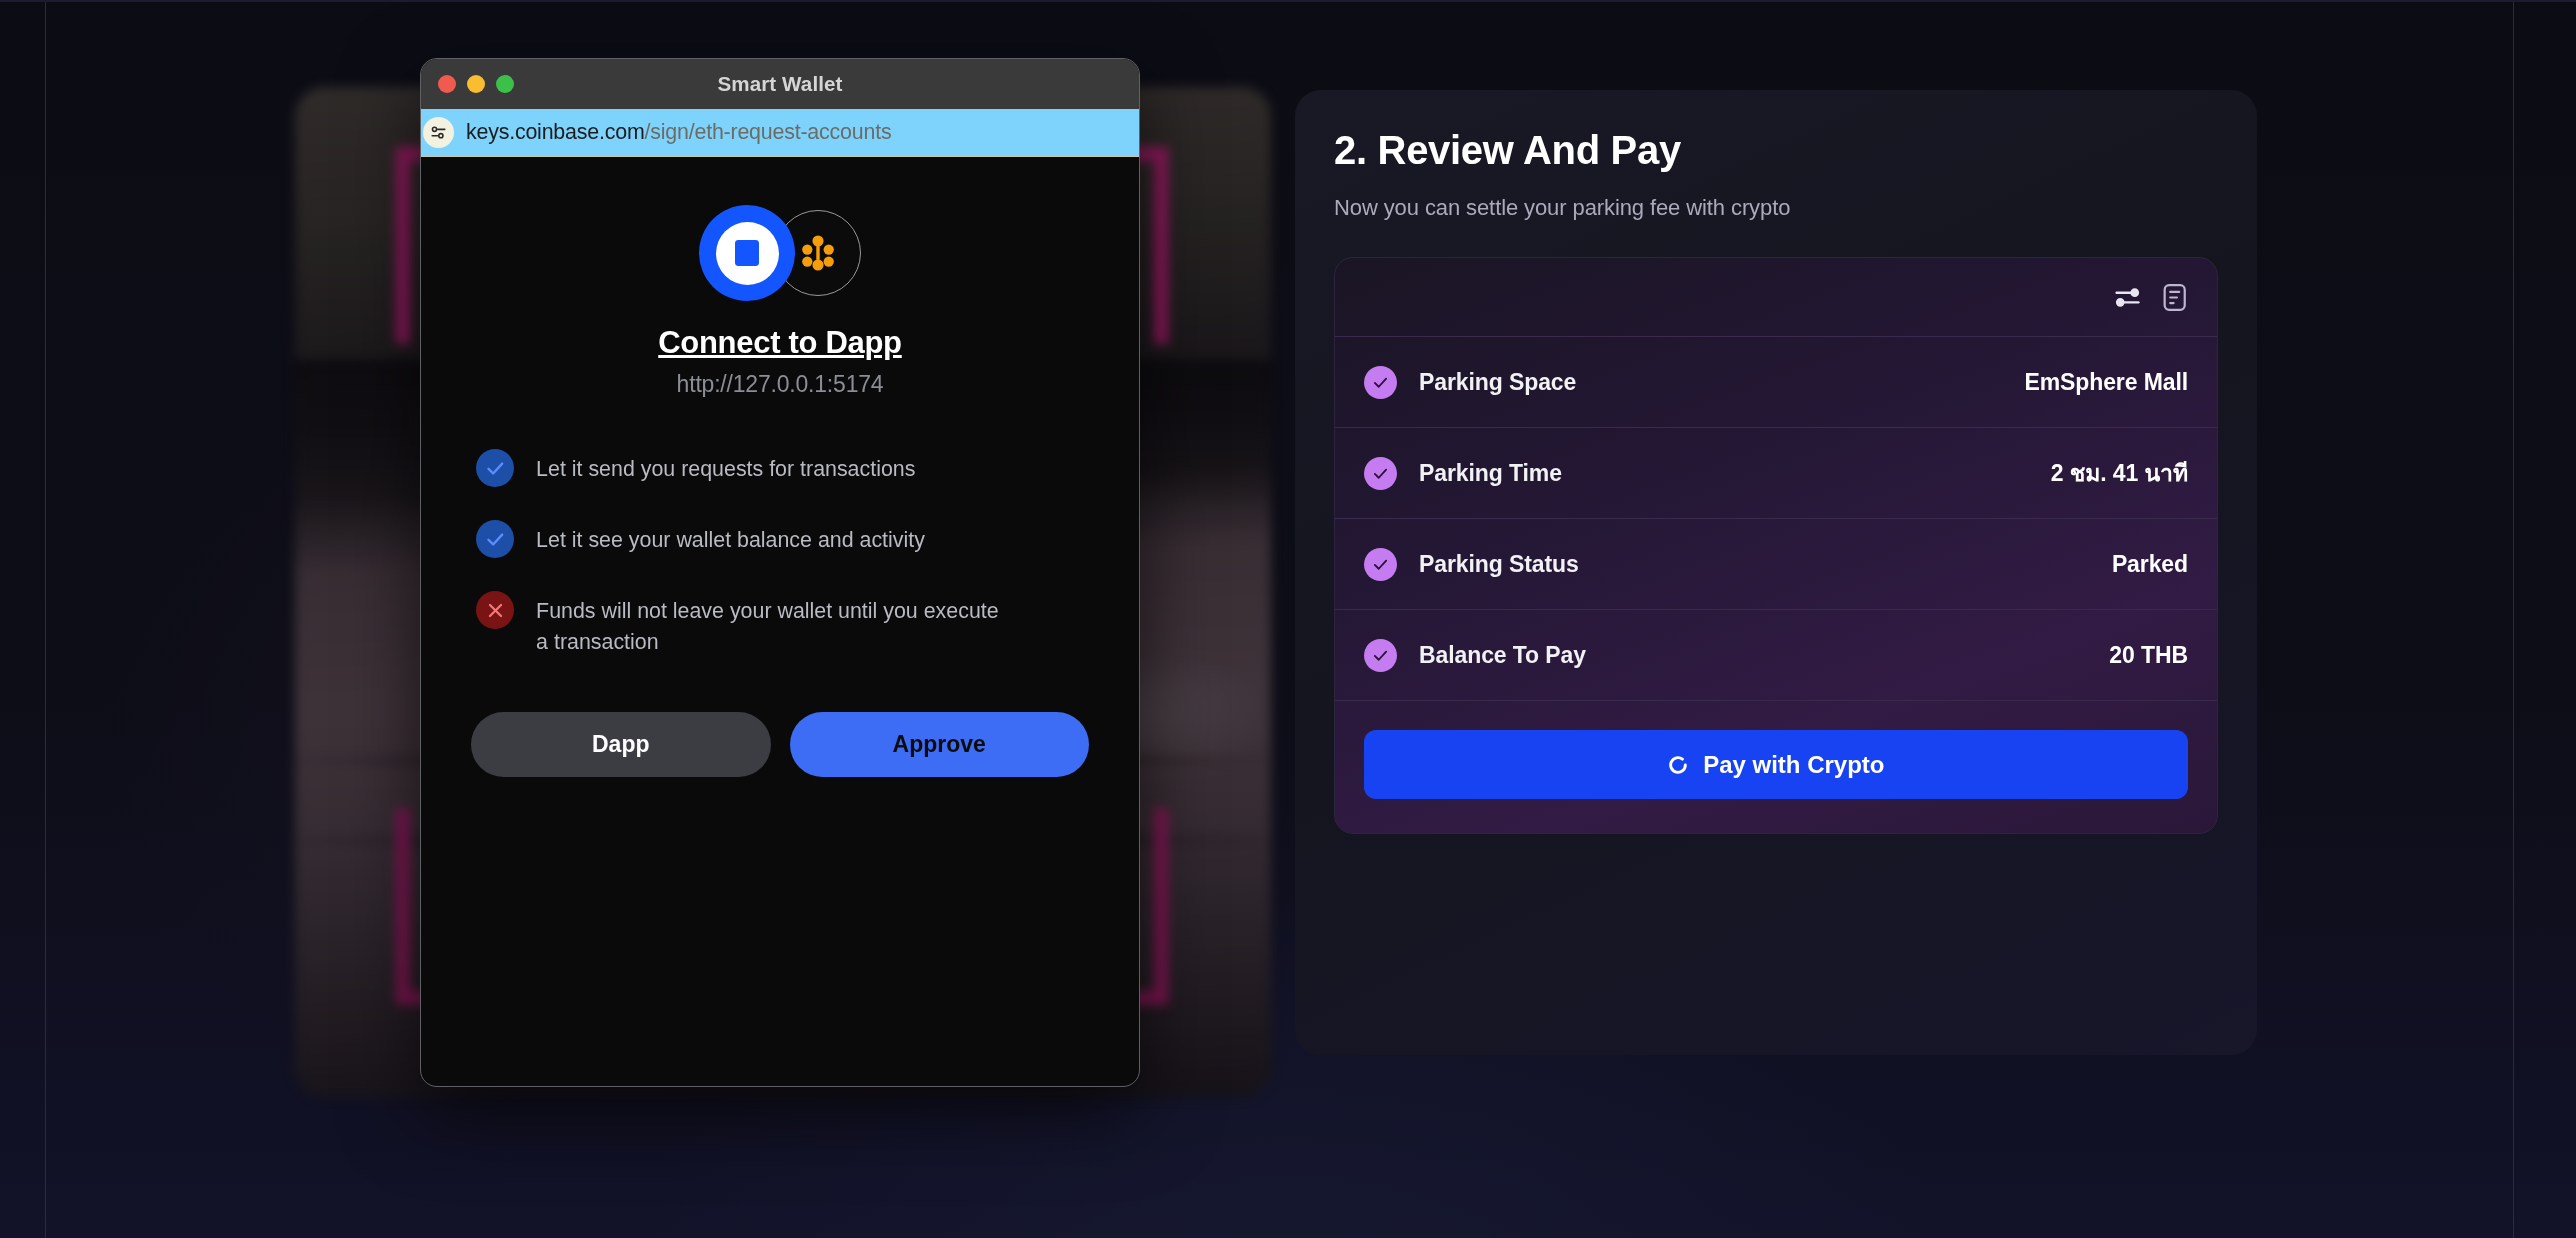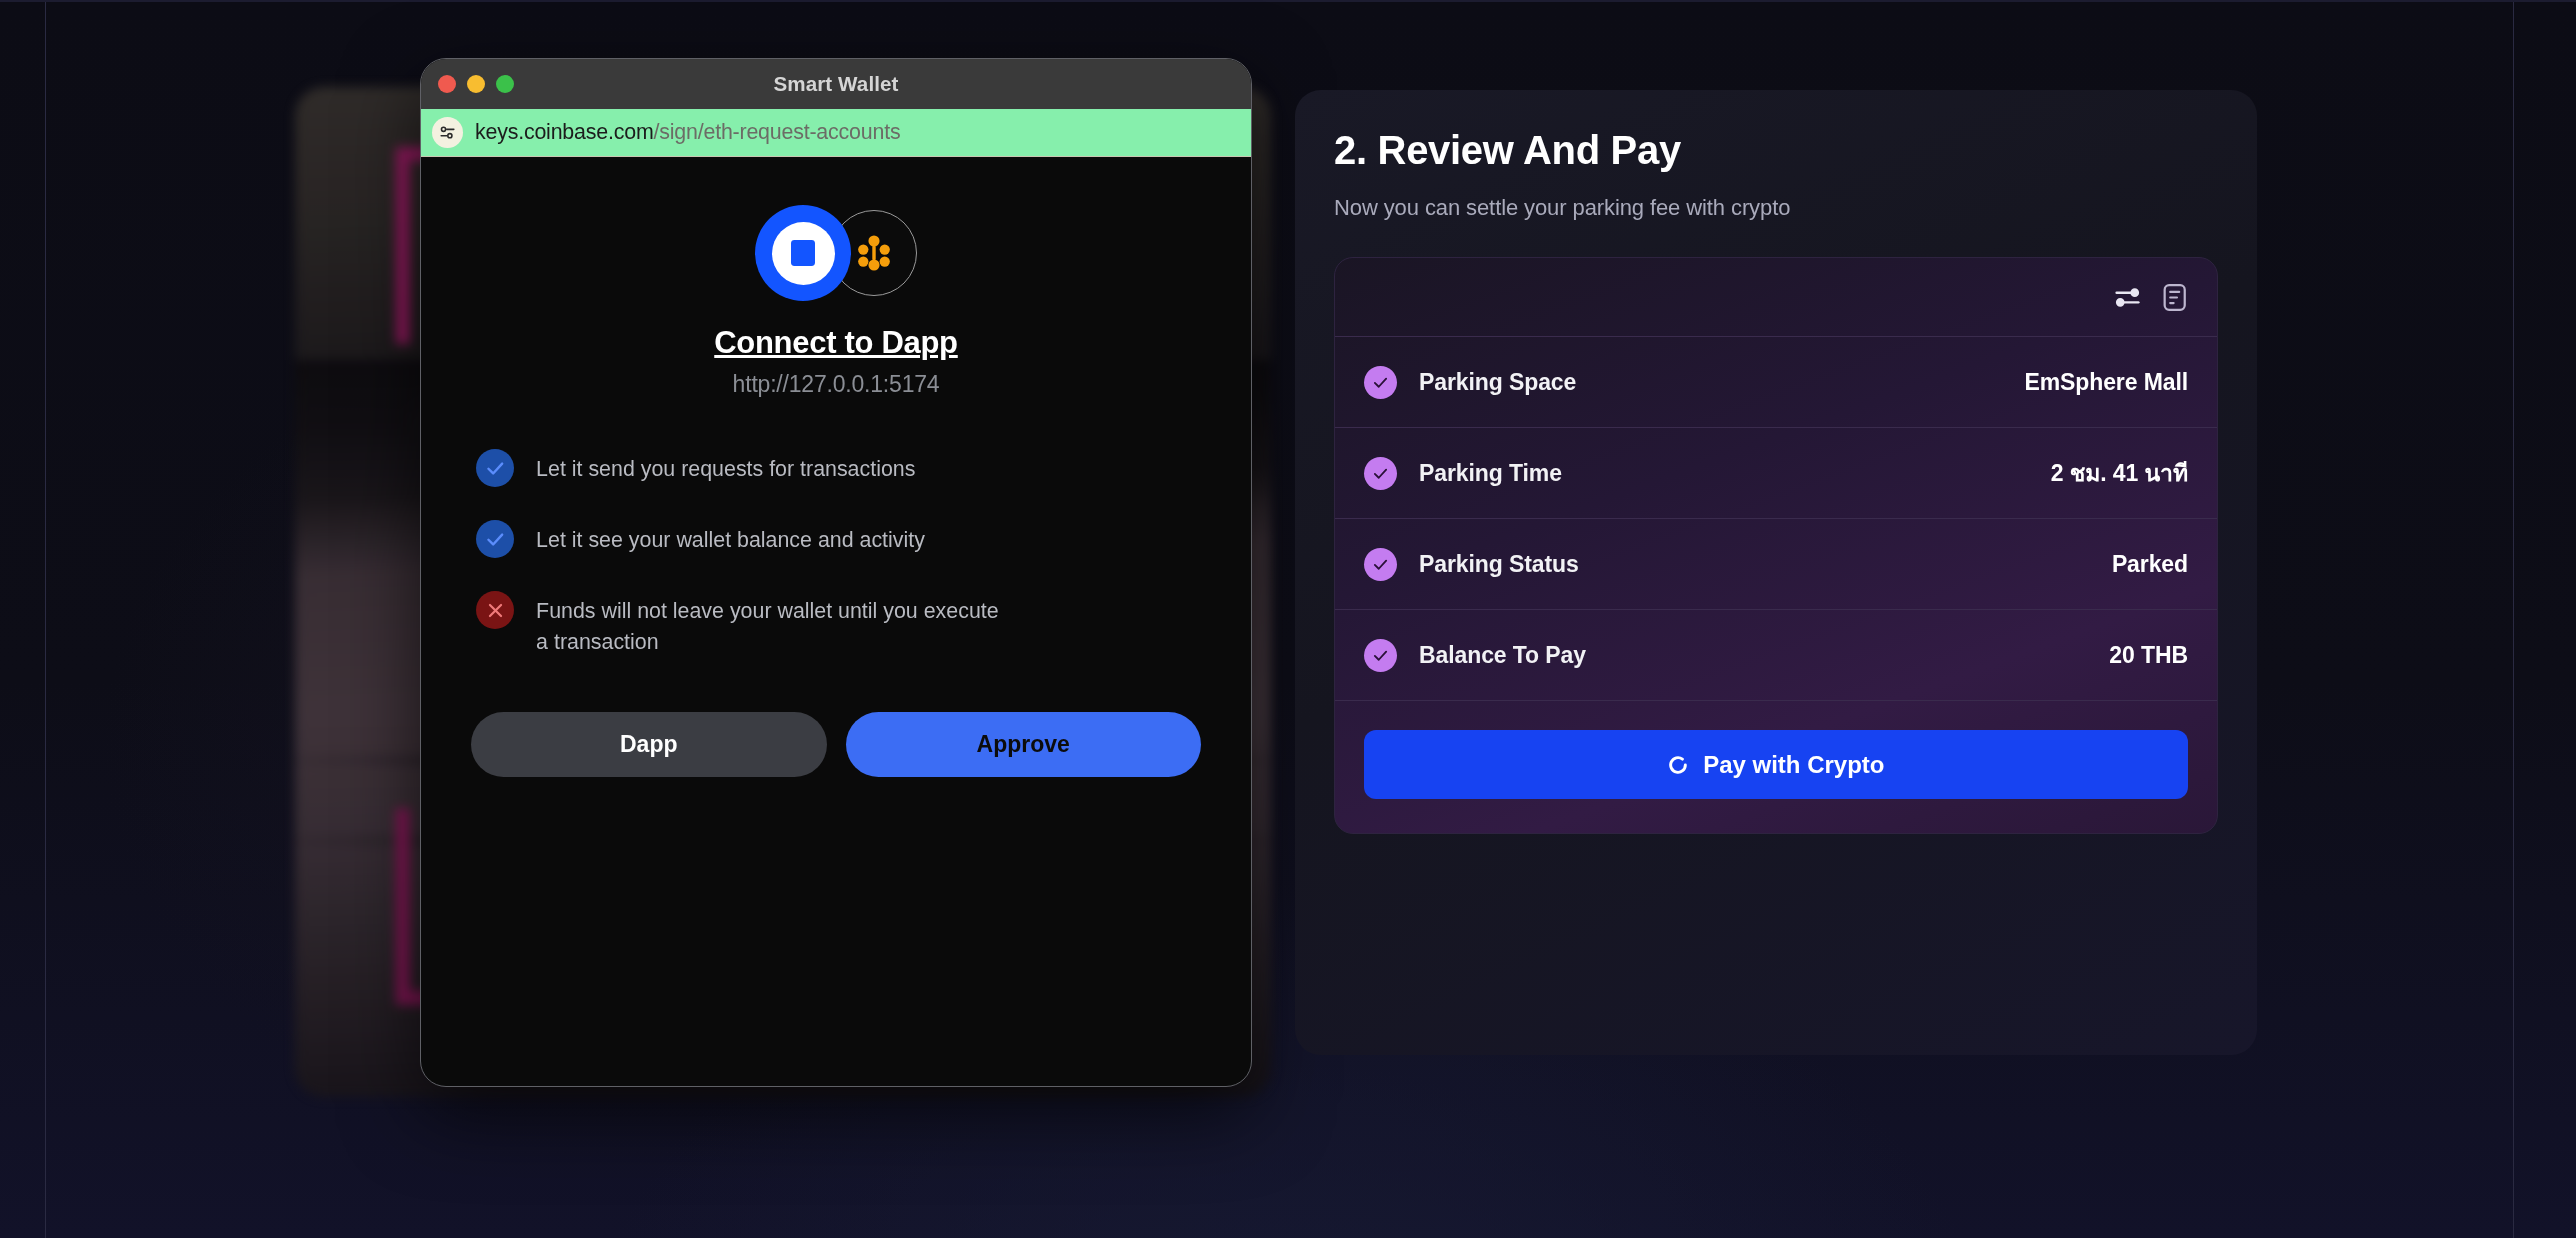--- a/index.html
+++ b/index.html
@@ -78,22 +78,22 @@
   .scan-frame .br { right: 0; bottom: 0; width: 13.7px; height: 197px; }
   .scan-frame .bbr { right: 0; bottom: 0; width: 257px; height: 13.7px; }
   .cam-scrim {
     position: absolute; inset: 0;
     background: linear-gradient(180deg, rgba(0,0,0,0.15), rgba(0,0,0,0.30));
   }
 
   
   .wallet-window {
     position: absolute; left: 420px; top: 58px;
-    width: 832px; height: 1029px;
-    border-radius: 26px;
+    width: 720px; height: 1029px;
+    border-radius: 17px;
     background: #0a0a0a;
     border: 1.7px solid #5f6066;
     overflow: hidden;
     box-shadow: 0 26px 77px rgba(0,0,0,0.65);
   }
   .titlebar {
     position: relative;
     height: 50px;
     background: #3a3a3a;
     display: flex; align-items: center; justify-content: center;
@@ -106,22 +106,22 @@
   .dot.red { background: #f05a4f; }
   .dot.yellow { background: #f8bd30; }
   .dot.green { background: #3bc14a; }
   .win-title {
     font-size: 20.6px; font-weight: bold; color: #d5d5d5;
     letter-spacing: 0.1px;
   }
 
   .urlbar {
     display: flex; align-items: center; gap: 12px;
-    height: 48px; padding: 0 11px;
-    background: #86efac;
+    height: 48px; padding: 0 2px;
+    background: #7dd3fc;
     border-bottom: 0.9px solid #c9c7b2;
   }
   .url-badge {
     width: 31px; height: 31px; border-radius: 50%;
     background: #f3f1e0; flex: 0 0 auto;
     display: flex; align-items: center; justify-content: center;
   }
   .url-text {
     font-size: 21.4px; color: #1c1c1c; white-space: nowrap;
     letter-spacing: -0.2px;

